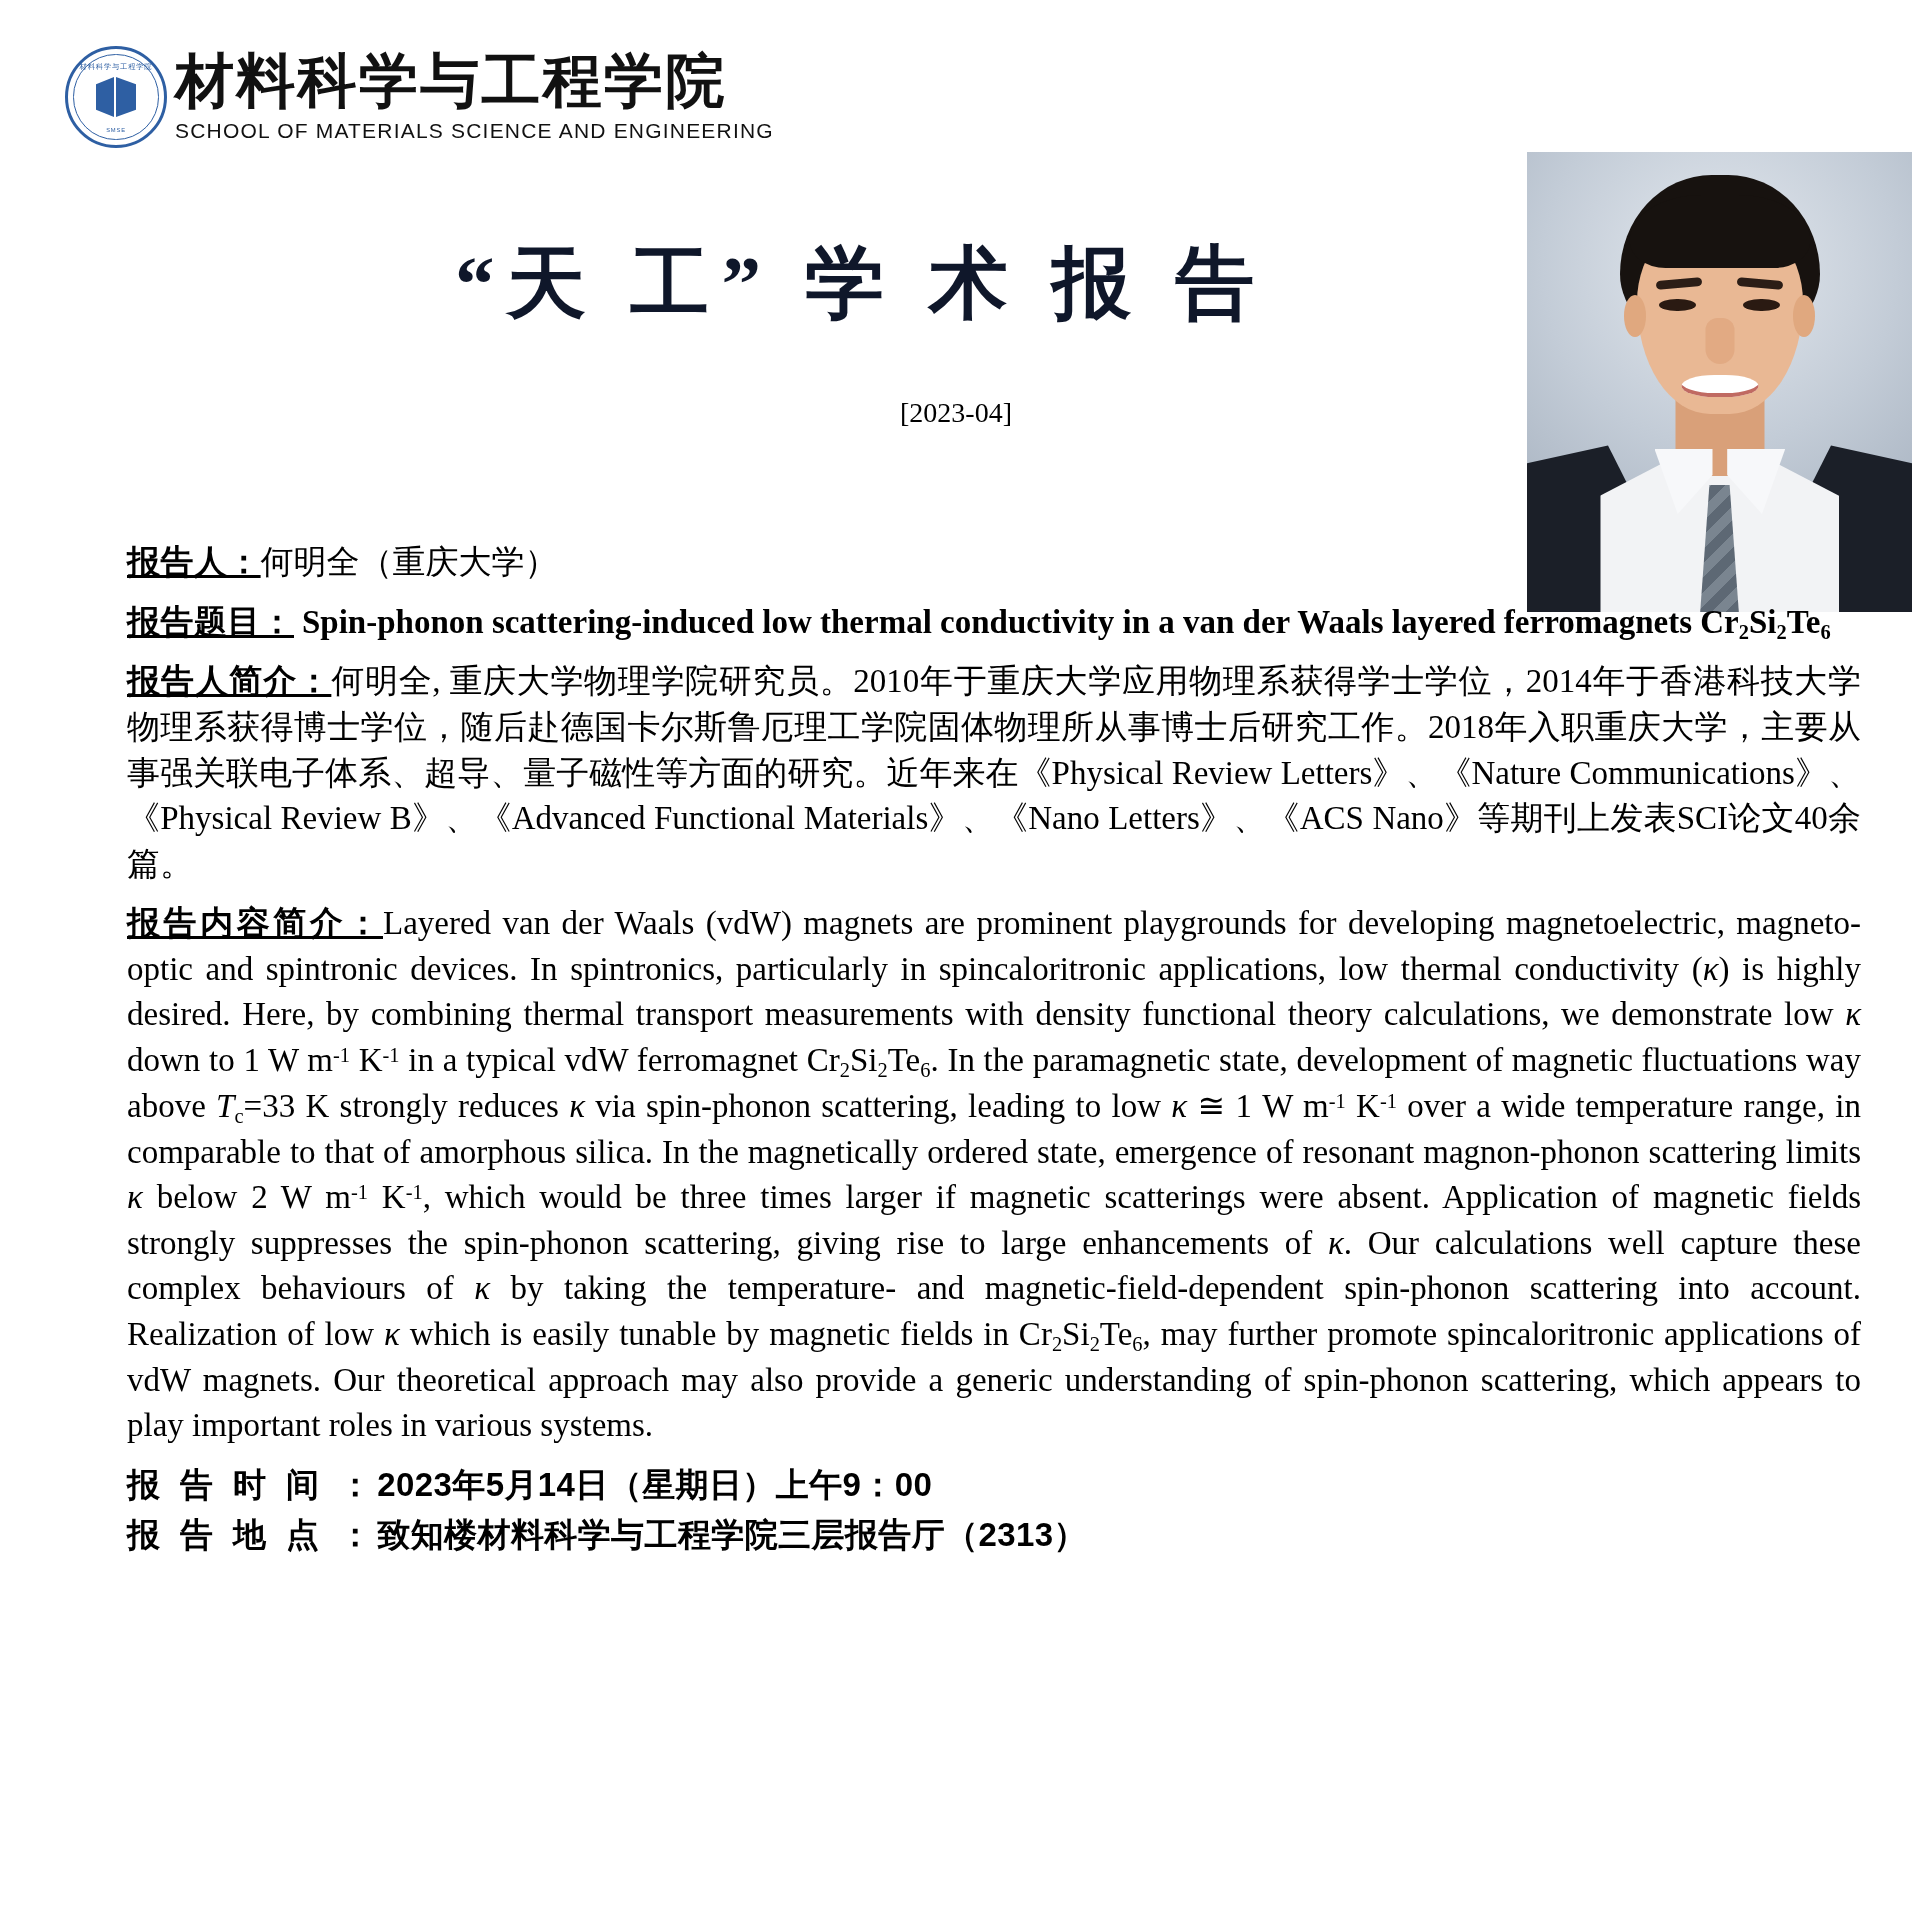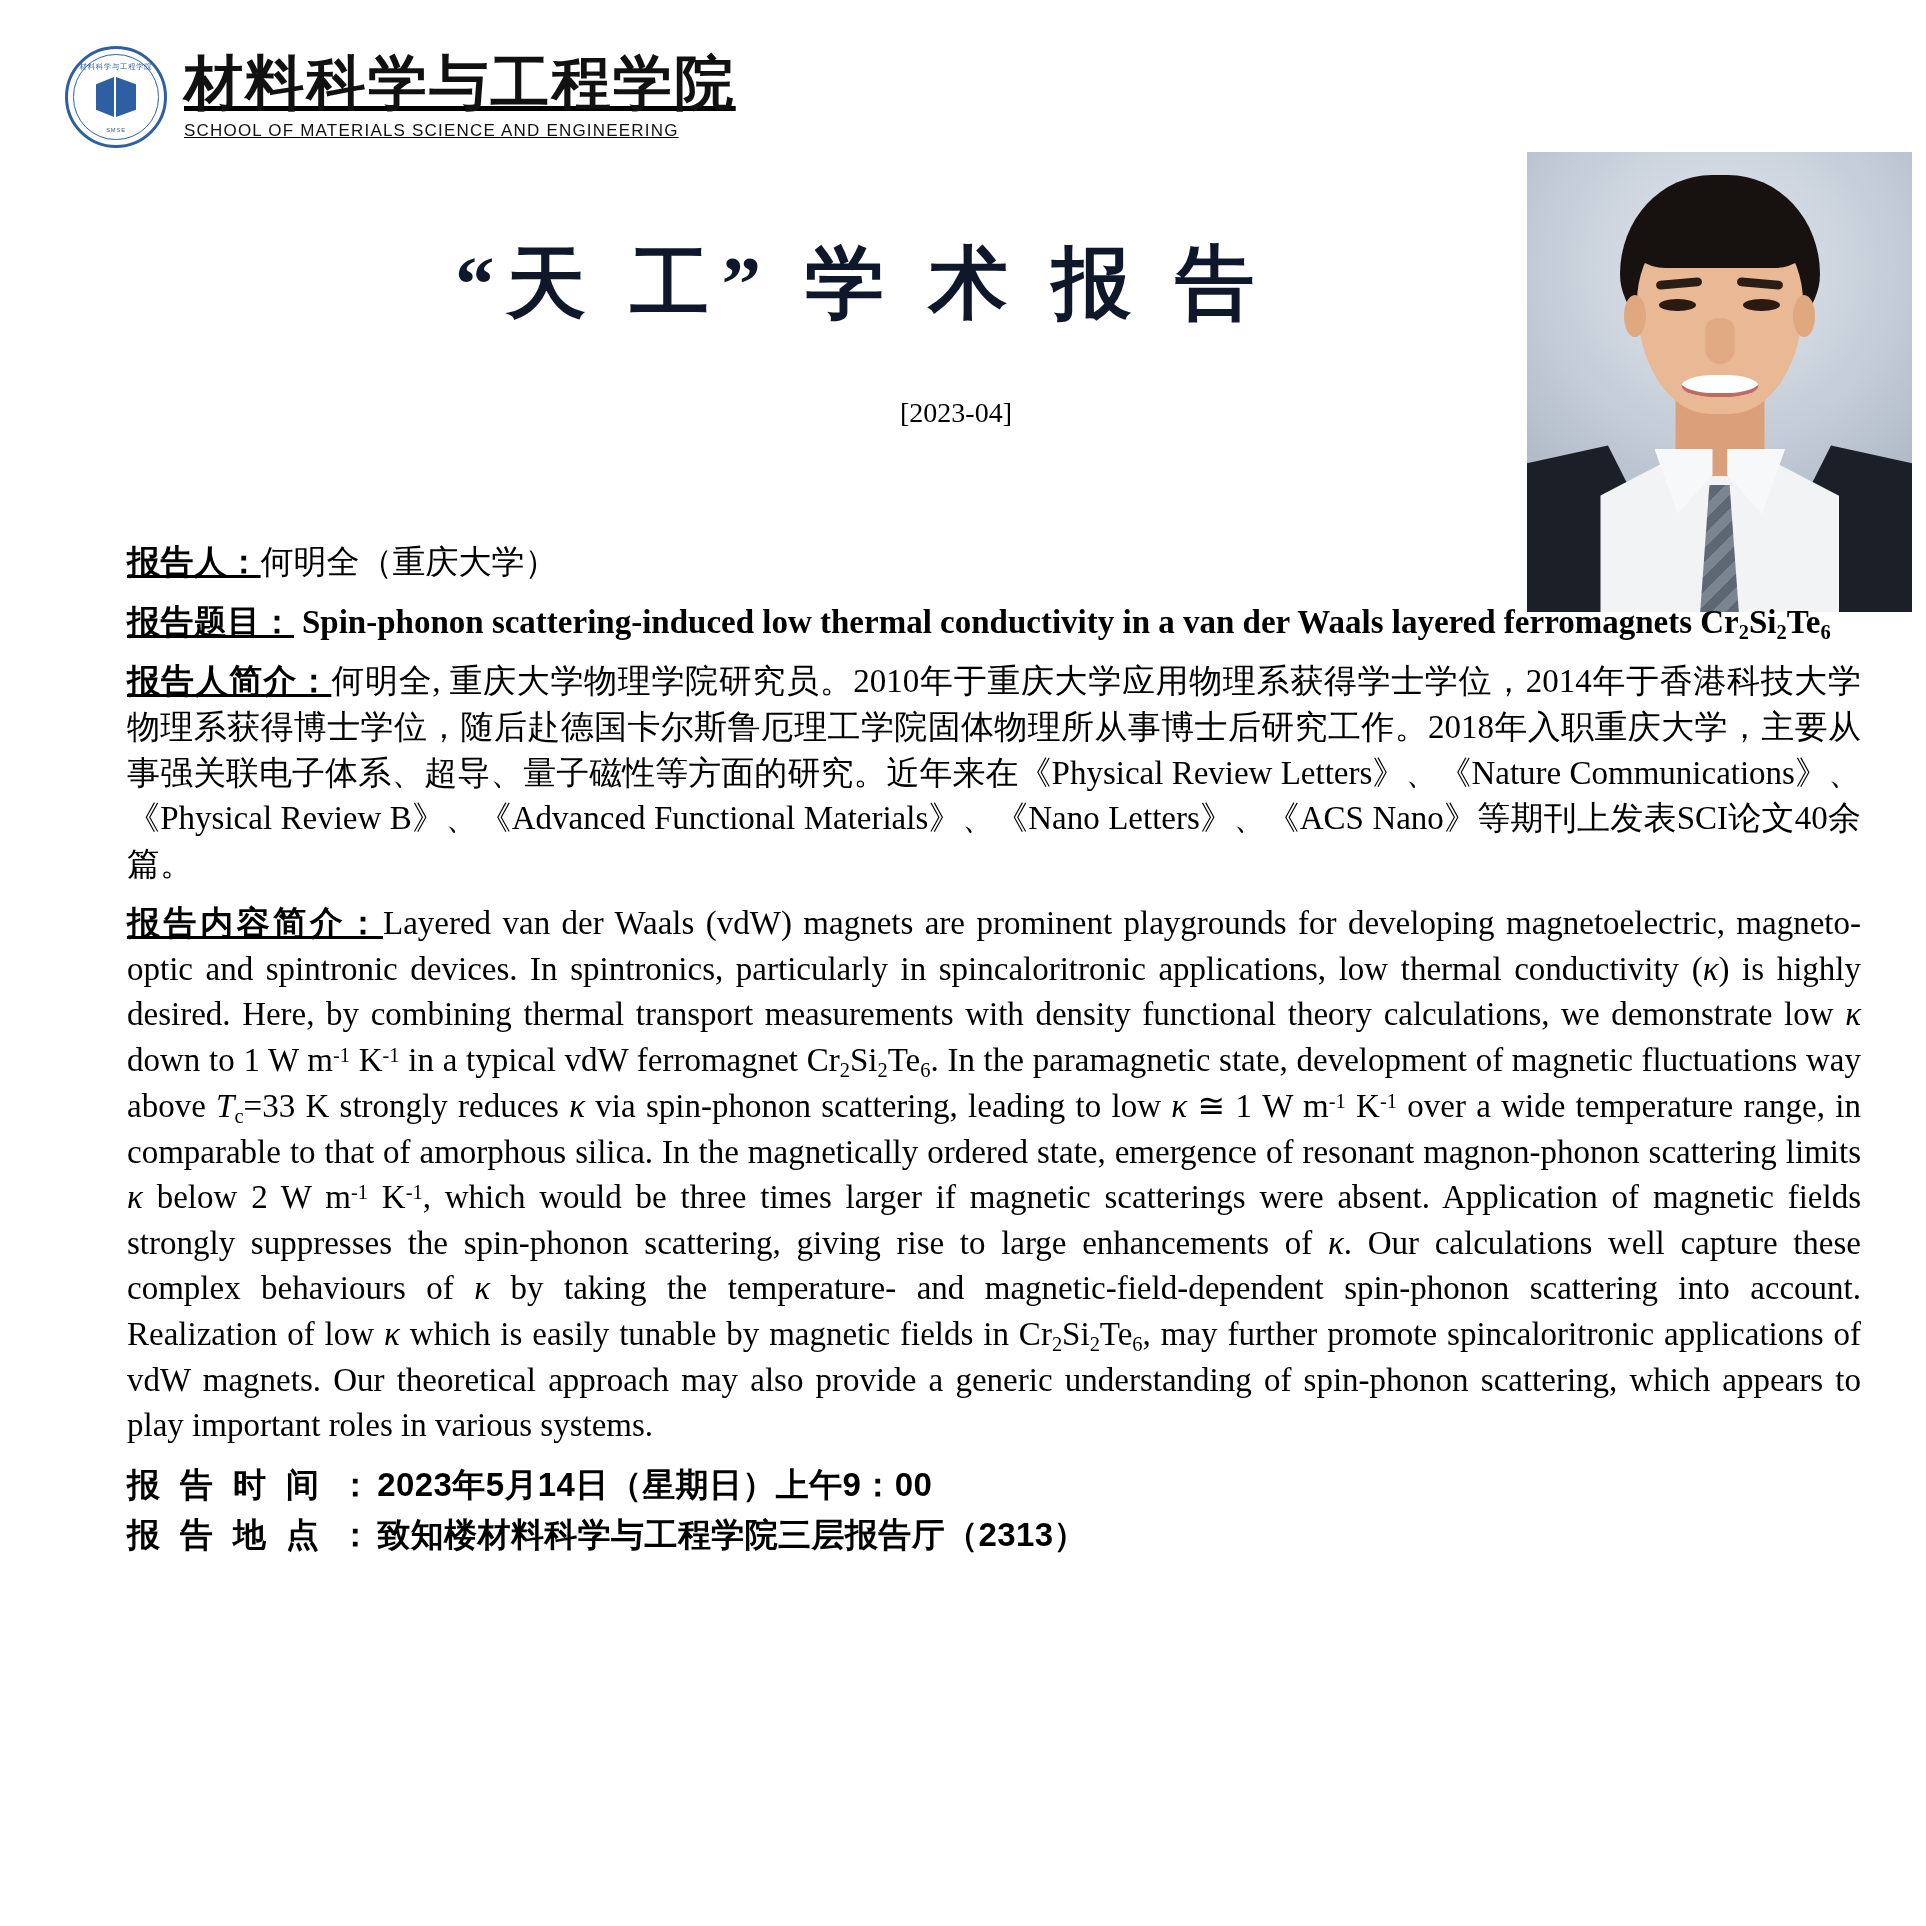--- a/index.html
+++ b/index.html
@@ -20,22 +20,21 @@
     box-sizing: border-box;
   }
 
   
   .header {
     position: absolute;
     top: 46px;
     left: 65px;
     display: flex;
     align-items: center;
-    gap: 17px;
-    text-decoration: underline;
+    gap: 8px;
   }
   .logo-seal {
     width: 102px;
     height: 102px;
     border-radius: 50%;
     border: 3.5px solid #2e5fa3;
     box-sizing: border-box;
     position: relative;
     background: #ffffff;
     flex: none;
@@ -86,21 +85,21 @@
   .logo-cn {
     font-family: "Liberation Sans", sans-serif;
     font-weight: bold;
     font-size: 59px;
     line-height: 1.05;
     letter-spacing: 2.3px;
     color: #111111;
   }
   .logo-en {
     font-family: "Liberation Sans", sans-serif;
-    font-size: 17px;
+    font-size: 21px;
     letter-spacing: 1.2px;
     color: #111111;
     margin-top: 7px;
   }
 
   
   .portrait {
     position: absolute;
     top: 152px;
     right: 54px;

